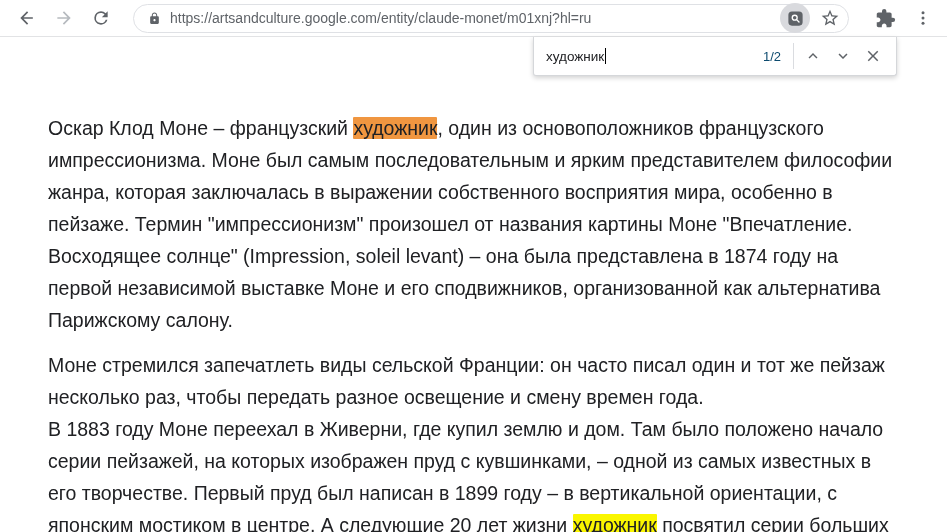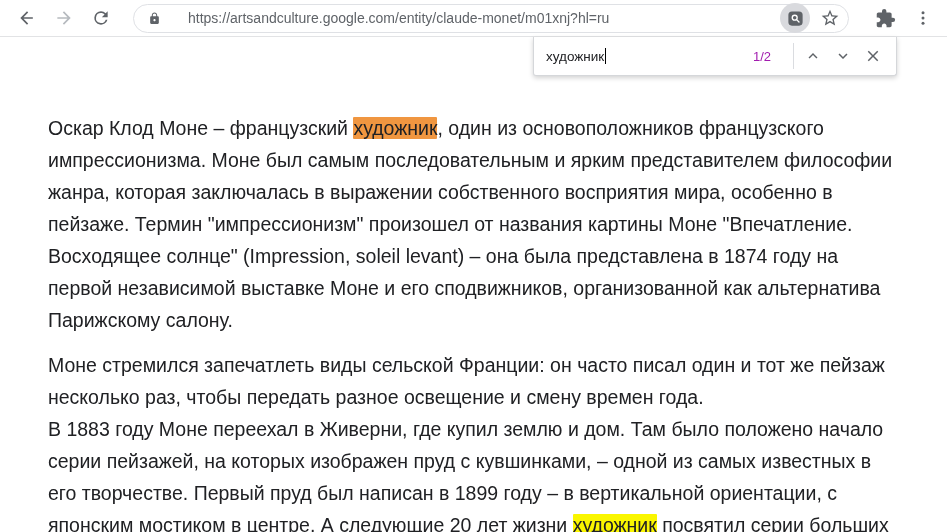--- a/index.html
+++ b/index.html
@@ -12,40 +12,40 @@
     border-bottom:1px solid #e2e3e5;
     display:flex; align-items:center; padding:0 10px 0 14px;
   }
   .nav-btn { width:26px; height:26px; display:flex; align-items:center; justify-content:center;
              border-radius:50%; margin-right:11px; flex:0 0 auto; cursor:pointer; }
   .omnibox {
     flex:1; height:29px; margin:0 12px 0 8px; max-width:742px;
     border:1px solid #dfe1e5; border-radius:15px; background:#fff;
     display:flex; align-items:center; padding:0 4px 0 14px;
   }
-  .omnibox .url { color:#5f6368; font-size:14px; margin-left:27px; white-space:nowrap;
+  .omnibox .url { color:#5f6368; font-size:14px; margin-left:9px; white-space:nowrap;
                   overflow:hidden; flex:1; }
   .lens-circle { width:30px; height:30px; border-radius:50%; background:#d9dade;
                  display:flex; align-items:center; justify-content:center; flex:0 0 auto; cursor:pointer; }
   .star-btn { width:28px; height:28px; display:flex; align-items:center; justify-content:center;
               margin-left:6px; flex:0 0 auto; cursor:pointer; }
   .tool-right { width:28px; height:28px; display:flex; align-items:center; justify-content:center;
                 margin-left:10px; flex:0 0 auto; cursor:pointer; }
 
   
   .find-bar {
     position:absolute; left:533px; top:37px; width:364px; height:39px;
     background:#fff; border:1px solid #d5d7da; border-top:none;
     border-radius:0 0 3px 3px; box-shadow:0 2px 5px rgba(0,0,0,.18);
     display:flex; align-items:center; padding:0 8px 0 12px; z-index:10;
   }
   .find-input { flex:1; display:flex; align-items:center; height:100%; cursor:text;
                 font-size:13.5px; color:#202124; }
   .caret { width:1px; height:16px; background:#000; margin-left:1px; }
-  .find-count { font-size:13px; color:#a21caf; margin:0 22px 0 6px; white-space:nowrap; }
+  .find-count { font-size:13px; color:#0c4a6e; margin:0 12px 0 6px; white-space:nowrap; }
   .find-divider { width:1px; height:26px; background:#dadce0; margin-right:4px; }
   .find-btn { width:30px; height:30px; display:flex; align-items:center; justify-content:center;
               border-radius:50%; cursor:pointer; flex:0 0 auto; }
 
   
   .content { padding:75px 50px 0 48px; }
   .content p { font-size:19.5px; line-height:32px; color:#202124; margin-bottom:13px; }
   .hl { border-radius:1px; }
   .hl-active { background:var(--hl-active, #F09640); }
   .hl-match  { background:var(--hl-match, #FAF600); }

